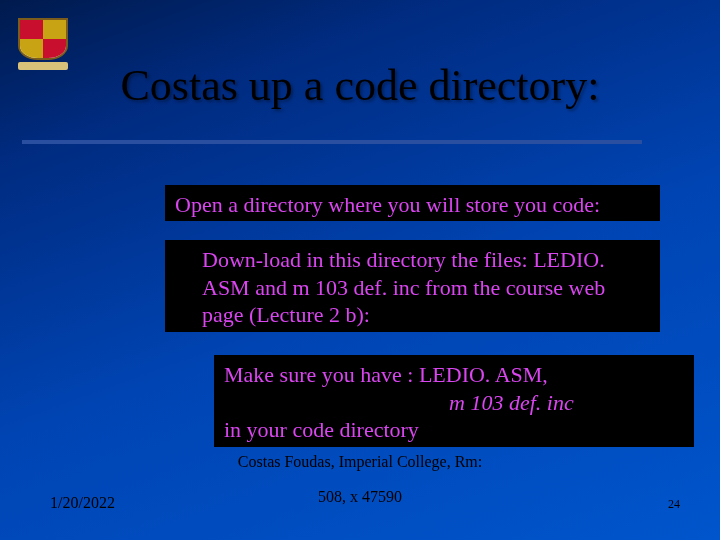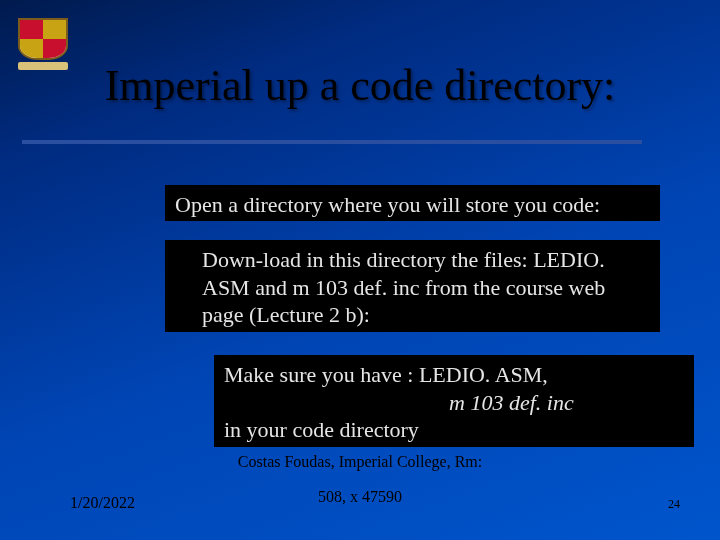--- a/index.html
+++ b/index.html
@@ -63,21 +63,21 @@
     position: absolute;
     top: 140px;
     left: 22px;
     width: 620px;
     height: 4px;
     background: #2a4fa0;
   }
   .box {
     position: absolute;
     background: #000;
-    color: #e5e5e5;
+    color: #d946ef;
     font-size: 22px;
     line-height: 1.25;
     padding: 6px 10px;
     box-sizing: border-box;
   }
   .box1 {
     top: 185px;
     left: 165px;
     width: 495px;
     height: 36px;
@@ -100,21 +100,20 @@
     padding-left: 225px;
     display: block;
     font-style: italic;
   }
   .footer-date {
     position: absolute;
     bottom: 28px;
     left: 50px;
     color: #000;
     font-size: 16px;
-    margin-left: 20px;
   }
   .footer-center {
     position: absolute;
     bottom: 18px;
     left: 0;
     right: 0;
     text-align: center;
     color: #000;
     font-size: 16px;
     line-height: 1.15;
@@ -136,21 +135,21 @@
   <div class="crest">
     <div class="shield">
       <div class="q1"></div>
         <div class="q2"></div>
         <div class="q3"></div>
         <div class="q4"></div>
     </div>
     <div class="ribbon"></div>
   </div>
 
-  <div class="title">Imperial up a code directory:</div>
+  <div class="title">Costas up a code directory:</div>
   <div class="underline"></div>
 
   <div class="box box1">
     <span>Open a directory where you will store you code:</span>
   </div>
 
   <div class="box box2">
     <span>Down-load in this directory the files: LEDIO. ASM and m 103 def. inc from the course web page  (Lecture 2 b):</span>
   </div>
 

